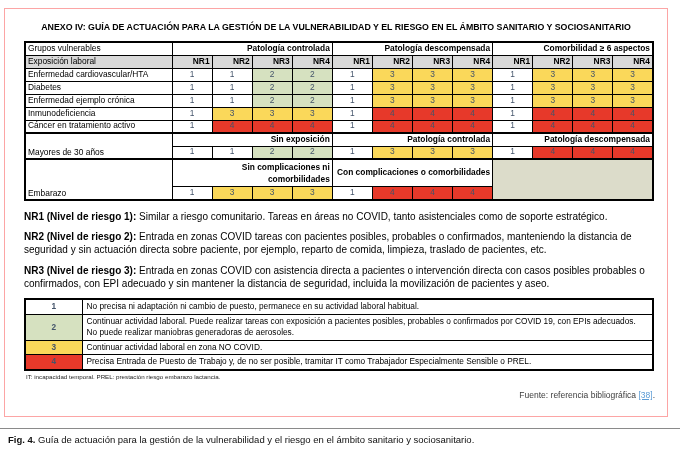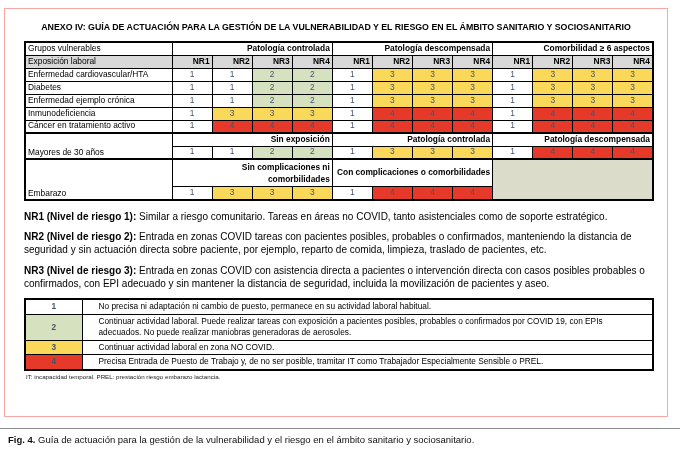--- a/index.html
+++ b/index.html
@@ -31,21 +31,21 @@
 
   
   .notes { margin:10px 0 0 19px; width:630px; }
   .note { font-size:10px; line-height:12.8px; color:#000; margin-bottom:8px; }
   .note b { font-weight:bold; }
 
   
   table.legend { margin:4px 0 0 19px; width:630px; border-collapse:collapse;
     border:2px solid #000; table-layout:fixed; }
   table.legend td { border:1px solid #000; font-size:8.3px; line-height:11.5px;
-    padding:1px 16px; }
+    padding:1px 4px; }
   table.legend .num { width:57px; text-align:center; font-weight:bold;
     color:var(--value-text); padding:1px 0; }
   .footnote { margin:2px 0 0 21px; font-size:6.2px; color:#222; }
   .fuente { margin:10px 12px 0 0; text-align:right; font-size:8.5px; color:#3d3d3d; }
   .fuente a { color:var(--link-blue); text-decoration:underline; cursor:pointer; }
 
   
   .caption-rule { margin-top:11px; border-top:1px solid #8a8a8a; width:680px; }
   .caption { padding:5px 8px 0 8px; font-size:9.5px; color:#111; }
   .caption b { font-weight:bold; }
@@ -218,18 +218,21 @@
         <td>Continuar actividad laboral en zona NO COVID.</td>
       </tr>
       <tr>
         <td class="num c4">4</td>
         <td>Precisa Entrada de Puesto de Trabajo y, de no ser posible, tramitar IT como Trabajador Especialmente Sensible o PREL.</td>
       </tr>
     </tbody>
   </table>
   <div class="footnote">IT: incapacidad temporal. PREL: prestación riesgo embarazo lactancia.</div>
 
+  <div class="fuente">
+    <span>Fuente: referencia bibliográfica </span><a>[38]</a><span>.</span>
+  </div>
 </div>
 
 <div class="caption-rule"></div>
 <div class="caption">
   <b>Fig. 4.</b><span> Guía de actuación para la gestión de la vulnerabilidad y el riesgo en el ámbito sanitario y sociosanitario.</span>
 </div>
 
 </body></html>

